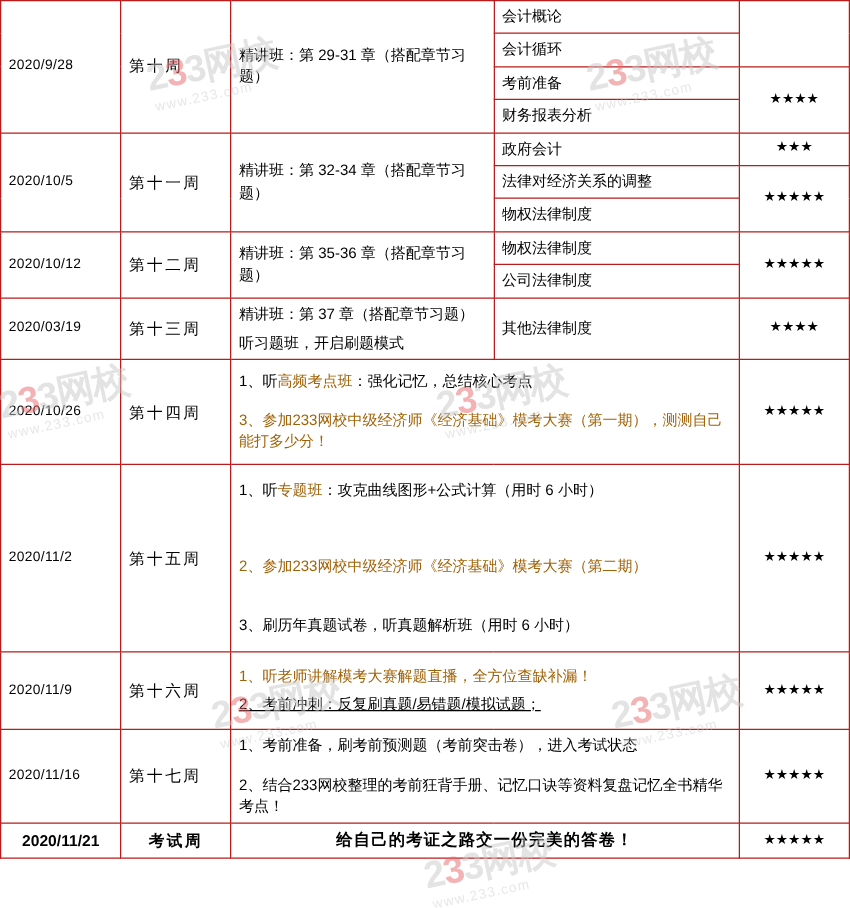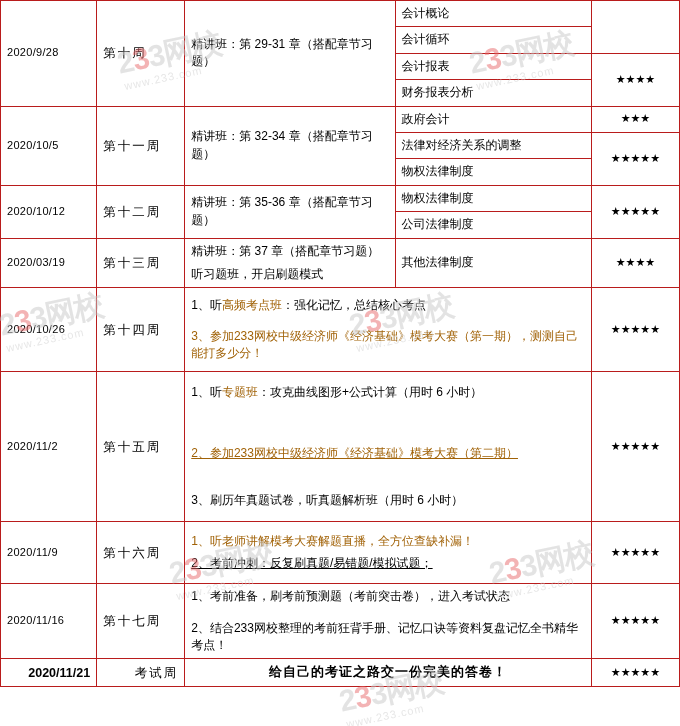--- a/index.html
+++ b/index.html
@@ -75,27 +75,27 @@
   .para-tight + .para-tight {
     margin-top: 6px;
   }
   td.exam-final {
     text-align: center;
     font-weight: bold;
     font-size: 13px;
     letter-spacing: 1px;
   }
   td.date-bold {
-    text-align: right;
+    text-align: center;
     font-weight: bold;
     font-size: 12.5px;
   }
   td.week-bold {
-    text-align: right;
-    font-weight: normal;
+    text-align: center;
+    font-weight: bold;
     font-size: 12.5px;
     letter-spacing: 2px;
   }
 
   
   .wm {
     position: absolute;
     pointer-events: none;
     user-select: none;
     opacity: 0.5;
@@ -146,21 +146,21 @@
         <td class="date" rowspan="4">2020/9/28</td>
         <td class="week" rowspan="4">第十周</td>
         <td class="content" rowspan="4">精讲班：第 29-31 章（搭配章节习题）</td>
         <td class="topic">会计概论</td>
         <td class="star" rowspan="2"></td>
       </tr>
       <tr>
         <td class="topic">会计循环</td>
       </tr>
       <tr>
-        <td class="topic">会计报表</td>
+        <td class="topic">考前准备</td>
         <td class="star" rowspan="2">★★★★</td>
       </tr>
       <tr>
         <td class="topic">财务报表分析</td>
       </tr>
 
       <tr>
         <td class="date" rowspan="3">2020/10/5</td>
         <td class="week" rowspan="3">第十一周</td>
         <td class="content" rowspan="3">精讲班：第 32-34 章（搭配章节习题）</td>
@@ -205,21 +205,21 @@
           <div class="para red">3、参加233网校中级经济师《经济基础》模考大赛（第一期），测测自己能打多少分！</div>
         </td>
         <td class="star">★★★★★</td>
       </tr>
 
       <tr style="height:150px;">
         <td class="date">2020/11/2</td>
         <td class="week">第十五周</td>
         <td class="content" colspan="2">
           <div class="para">1、听<span class="red">专题班</span>：攻克曲线图形+公式计算（用时 6 小时）</div>
-          <div class="para red" style="margin-top:44px;text-decoration:underline;">2、参加233网校中级经济师《经济基础》模考大赛（第二期）</div>
+          <div class="para red" style="margin-top:44px;">2、参加233网校中级经济师《经济基础》模考大赛（第二期）</div>
           <div class="para" style="margin-top:30px;">3、刷历年真题试卷，听真题解析班（用时 6 小时）</div>
         </td>
         <td class="star">★★★★★</td>
       </tr>
 
       <tr style="height:62px;">
         <td class="date">2020/11/9</td>
         <td class="week">第十六周</td>
         <td class="content" colspan="2">
           <div class="para red">1、听老师讲解模考大赛解题直播，全方位查缺补漏！</div>

